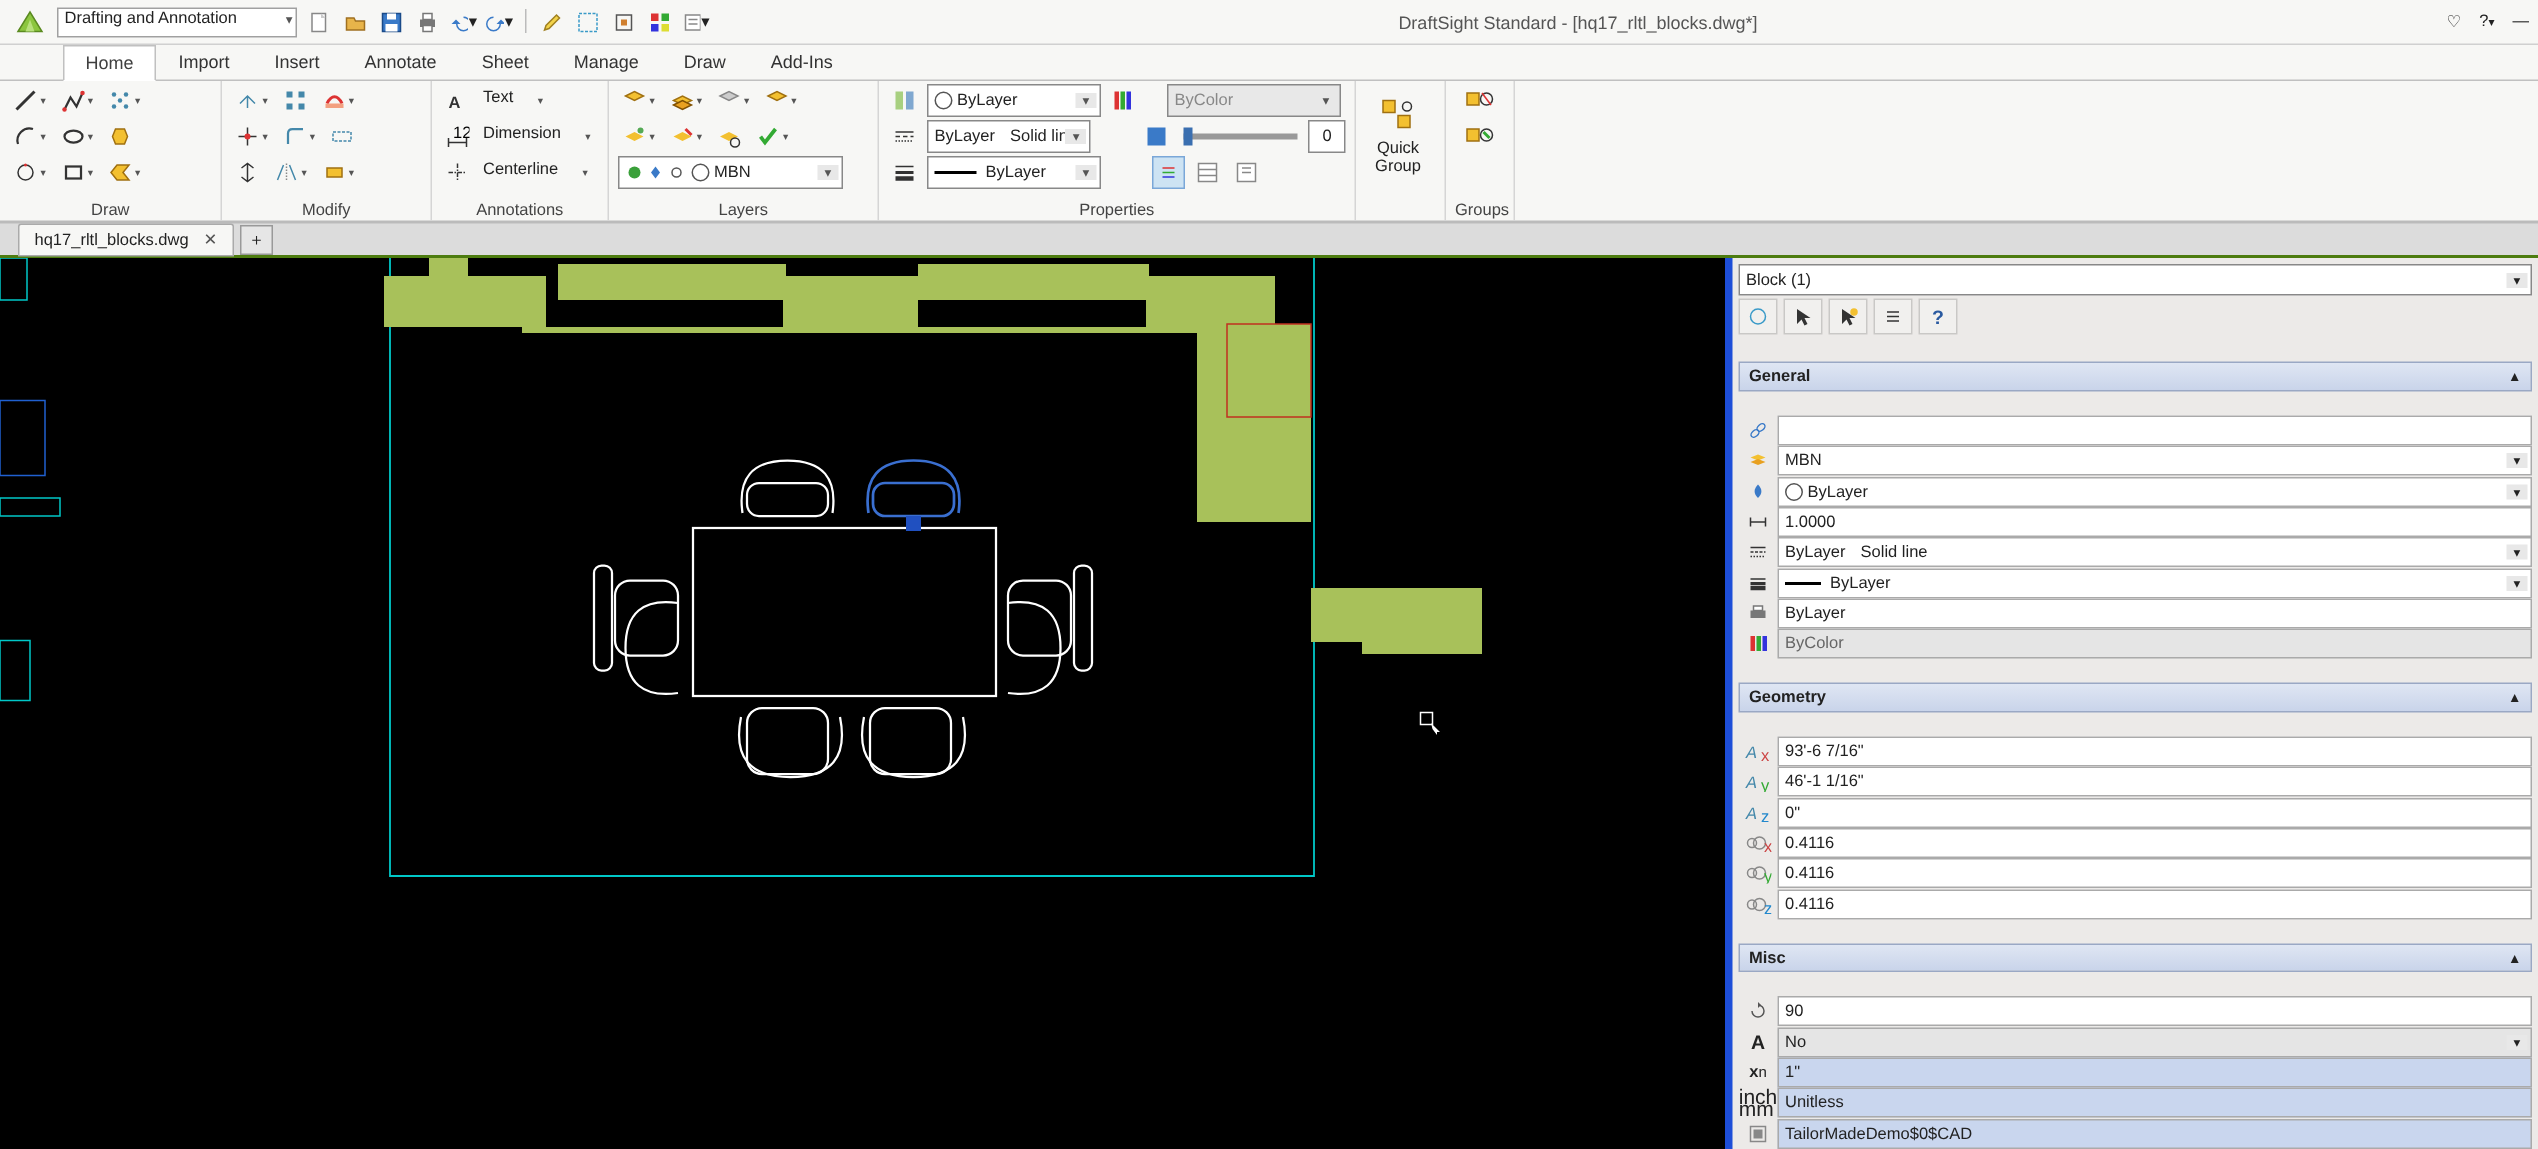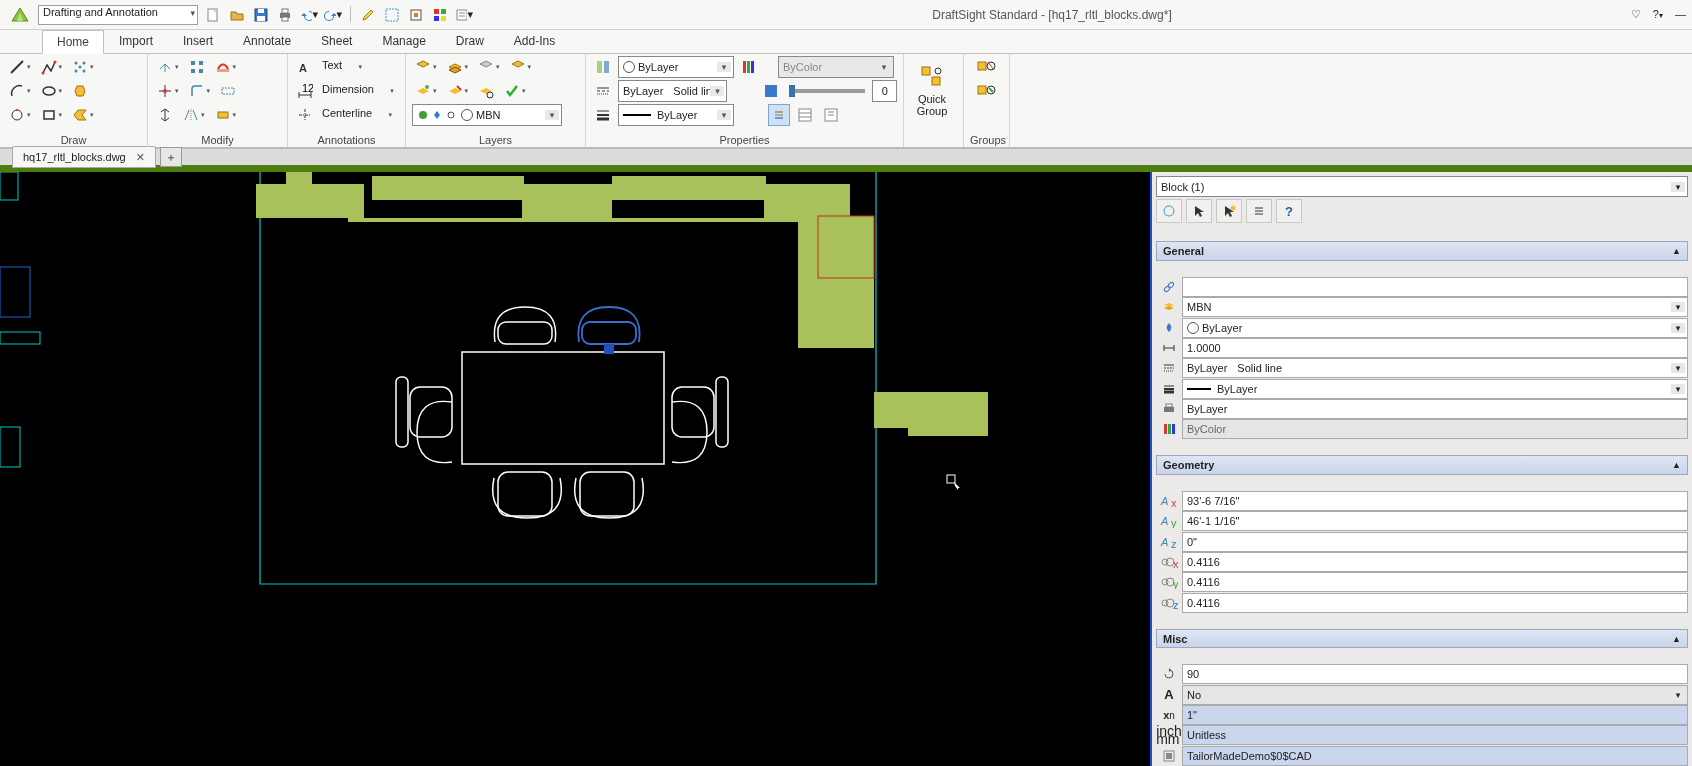--- a/index.html
+++ b/index.html
@@ -19,27 +19,27 @@
 .rgroup{border-right:1px solid #d5d5d5;padding:2px 6px 0 6px;display:flex;flex-direction:column;position:relative}
 .rgroup .glabel{text-align:center;font-size:11px;color:#444;padding:1px 0;margin-top:auto}
 .rowbtns{display:flex;gap:4px}
 .rbtn{height:22px;min-width:22px;display:flex;align-items:center;justify-content:center;border:1px solid transparent;padding:0 2px}
 .rbtn .dd{font-size:7px;margin-left:2px;color:#555}
 .bigbtn{display:flex;flex-direction:column;align-items:center;justify-content:center;width:50px;height:68px;padding:2px}
 .bigbtn .lbl{font-size:11px;text-align:center;margin-top:2px}
 .widedd{height:22px;border:1px solid #888;background:#fff;display:flex;align-items:center;padding:0 4px;position:relative}
 .widedd .chev{position:absolute;right:2px;font-size:9px;color:#555;background:#e8e8e8;width:14px;text-align:center}
 .numslot{width:26px;height:22px;border:1px solid #888;background:#fff;text-align:center;line-height:20px;font-size:11px}
-.filetabs{height:24px;background:#dcdcdc;display:flex;align-items:center;border-top:1px solid #bbb;border-bottom:7px solid #4d7c0f}
+.filetabs{height:24px;background:#dcdcdc;display:flex;align-items:center;border-top:1px solid #bbb;border-bottom:2px solid #4d7c0f}
 .filetab{height:22px;background:#f7f7f5;border:1px solid #aaa;display:flex;align-items:center;padding:0 10px;gap:10px;border-radius:2px 2px 0 0}
 .filetab .x{color:#555}
 .addtab{width:22px;height:20px;background:#e6e6e6;border:1px solid #999;display:flex;align-items:center;justify-content:center;margin-left:4px}
 .workrow{display:flex;height:calc(766px - 30px - 24px - 94px - 24px)}
 .drawarea{flex:1;background:#000;position:relative;overflow:hidden}
-.props{width:542px;background:#eceae8;border-left:2px solid #1d4ed8;display:flex;flex-direction:column;overflow:hidden}
+.props{width:542px;background:#eceae8;border-left:5px solid #1d4ed8;display:flex;flex-direction:column;overflow:hidden}
 .props .seldd{height:22px;margin:4px 4px 0 4px;border:1px solid #888;background:#fff;display:flex;align-items:center;padding:0 4px;position:relative}
 .props .seldd .chev{position:absolute;right:2px;font-size:9px;background:#e8e8e8;width:14px;text-align:center}
 .proptool{height:28px;display:flex;gap:4px;padding:2px 4px;align-items:center}
 .ptbtn{width:26px;height:24px;border:1px solid #c9c8c6;background:#f1f0ee;display:flex;align-items:center;justify-content:center}
 .secthdr{height:20px;background:linear-gradient(#dfe6f3,#c9d4ea);border:1px solid #9aa8c4;padding:0 6px;display:flex;align-items:center;font-weight:bold;color:#1a2a4a;justify-content:space-between;margin:16px 4px}
 .secthdr .col{font-size:9px}
 .prow{display:flex;align-items:center;height:21px;margin:0 4px}
 .prow .picon{width:26px;height:20px;display:flex;align-items:center;justify-content:center}
 .prow .pval{flex:1;height:20px;border:1px solid #aaa;background:#fff;display:flex;align-items:center;padding:0 4px;position:relative}
 .prow .pval.sel{background:#c9d6ee}

